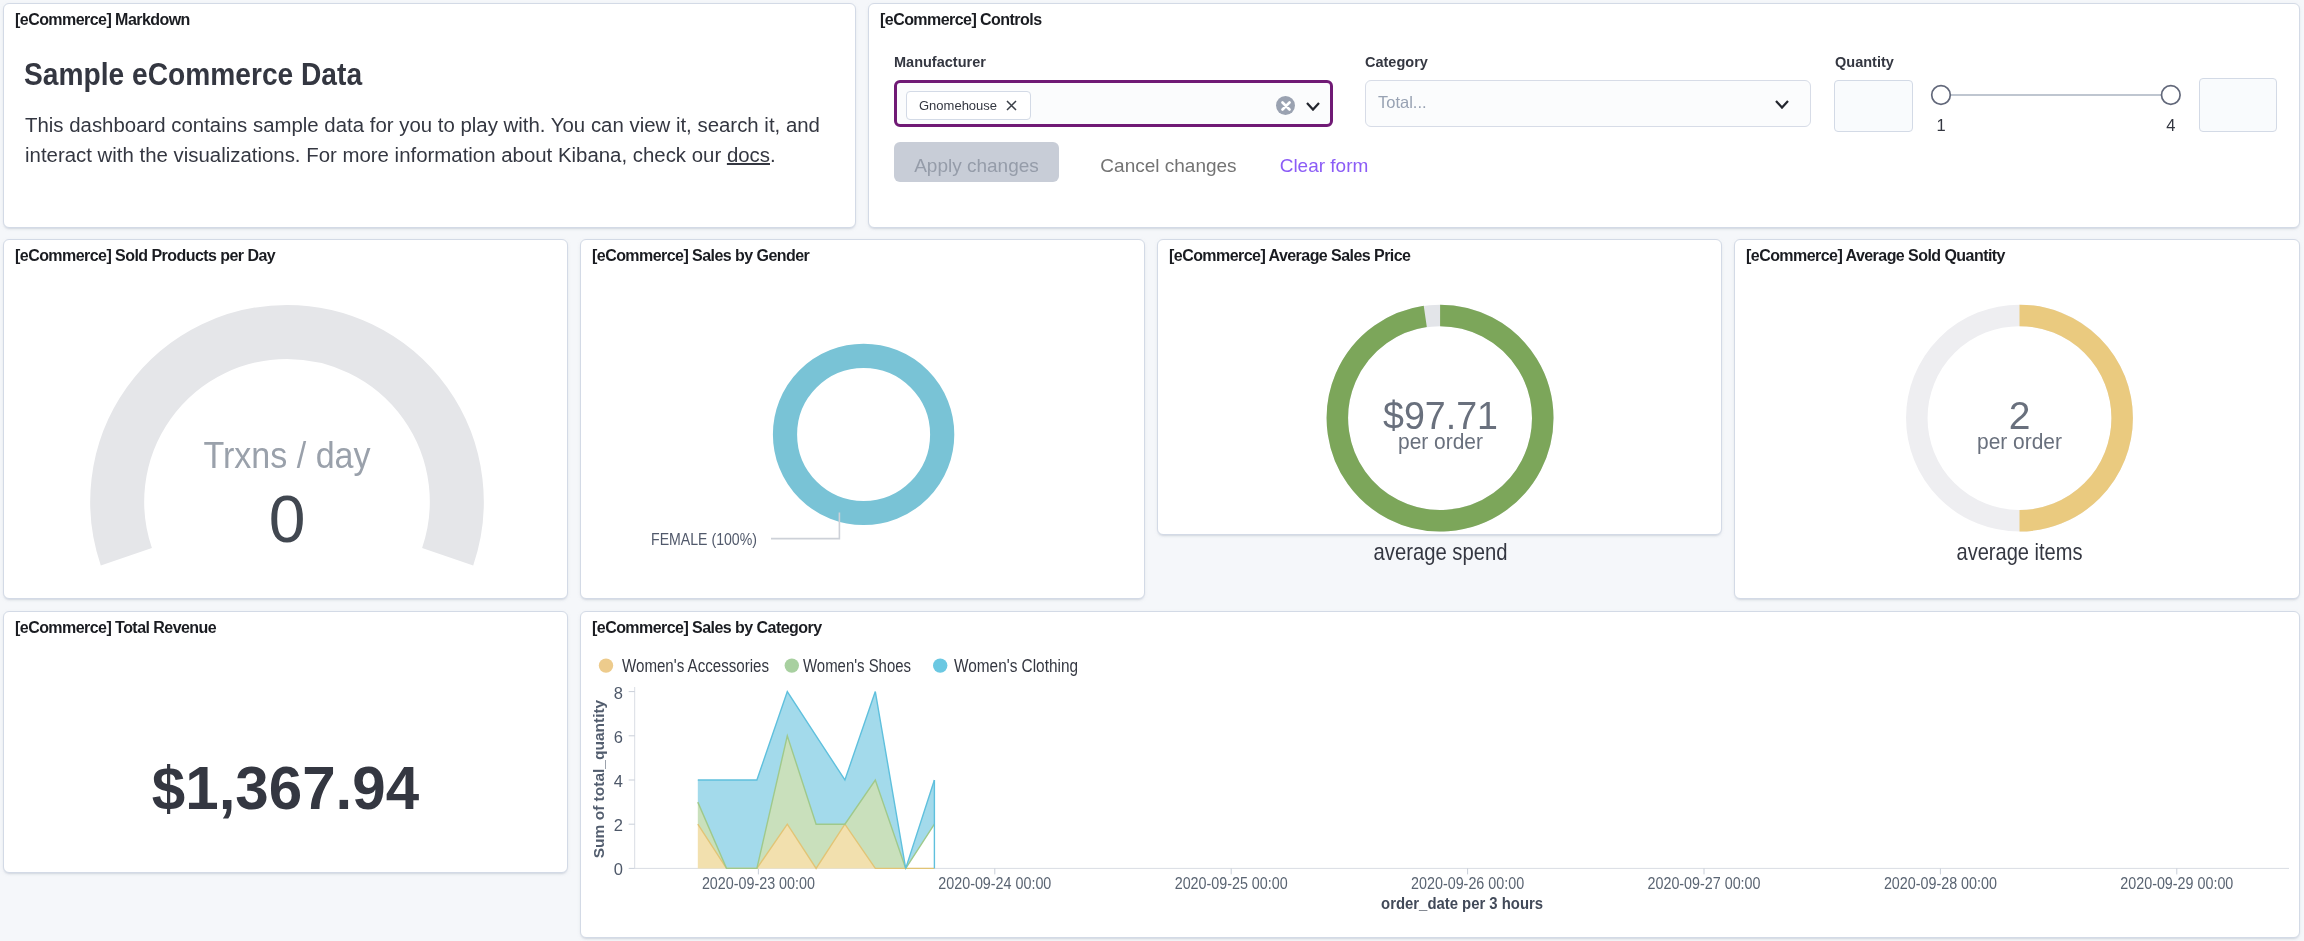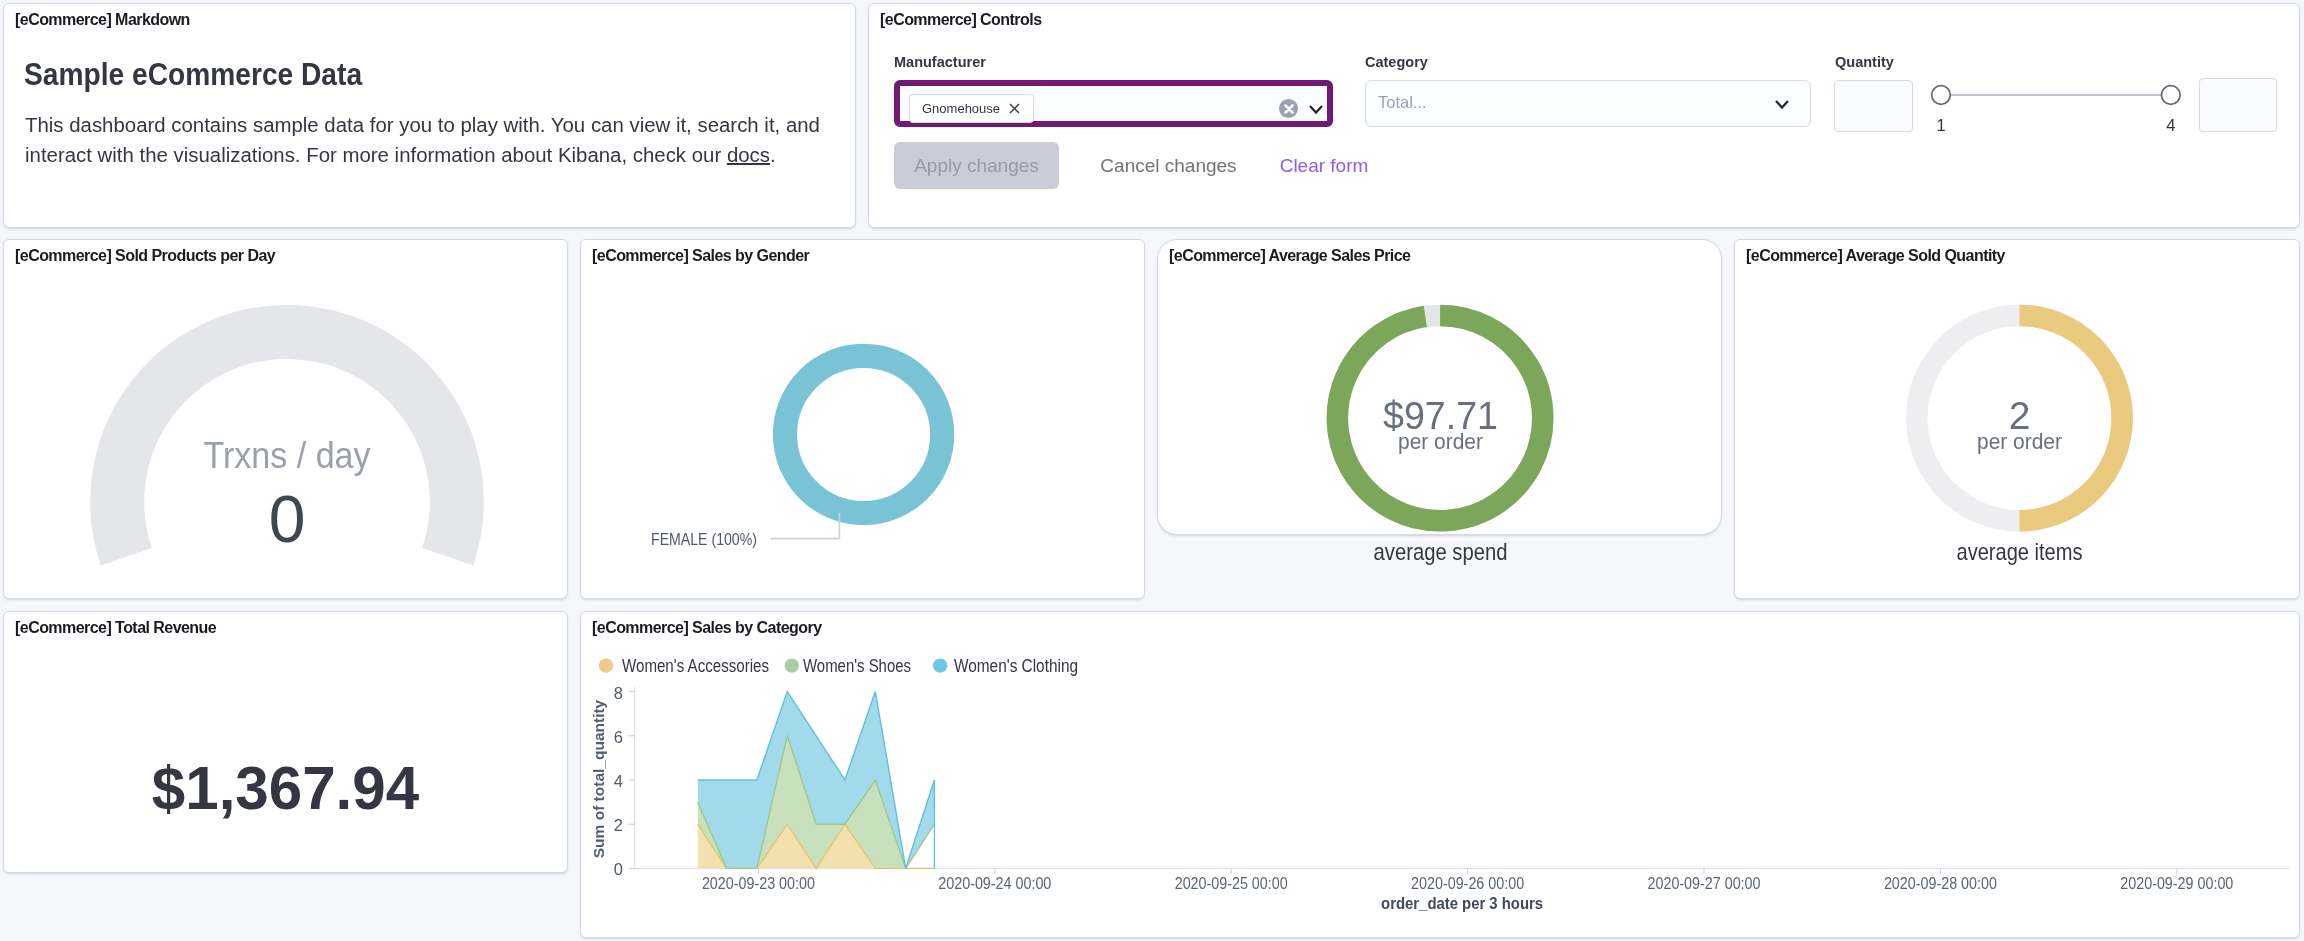--- a/index.html
+++ b/index.html
@@ -18,21 +18,21 @@
   <div class="abs" style="left:20px; top:52px; font-size:32px; font-weight:700; color:#343741; transform:scaleX(0.88); transform-origin:left;">Sample eCommerce Data</div>
   <div class="abs" style="left:21px; top:107px; font-size:20px; line-height:29.5px; color:#343741; white-space:nowrap; transform:scaleX(1.02); transform-origin:left;">This dashboard contains sample data for you to play with. You can view it, search it, and<br>interact with the visualizations. For more information about Kibana, check our <span style="text-decoration:underline;">docs</span>.</div>
 </div>
 
 <div class="panel" style="left:868px; top:3px; width:1432px; height:225px;">
   <div class="ptitle">[eCommerce] Controls</div>
   <div class="abs" style="left:25px; top:50px; font-size:14.5px; font-weight:700; color:#343741;">Manufacturer</div>
   <div class="abs" style="left:496px; top:50px; font-size:14.5px; font-weight:700; color:#343741;">Category</div>
   <div class="abs" style="left:966px; top:50px; font-size:14.5px; font-weight:700; color:#343741;">Quantity</div>
 
-  <div class="abs" style="left:25px; top:76px; width:439px; height:47px; background:#FBFCFD; border:6px solid #701a75; border-radius:6px;">
+  <div class="abs" style="left:25px; top:76px; width:439px; height:47px; background:#FBFCFD; border:3px solid #701a75; border-radius:6px;">
     <div class="abs" style="left:9px; top:8px; height:29px; background:#fff; border:1px solid #D3DAE6; border-radius:4px; font-size:13px; color:#343741; line-height:27px; padding:0 12px;">Gnomehouse<svg style="position:relative; top:1px; margin-left:9px; margin-right:1px;" width="11" height="11" viewBox="0 0 11 11">
           <path d="M1 1 L10 10 M10 1 L1 10" stroke="#3A3F47" stroke-width="1.5" fill="none"></path>
         </svg></div>
     <div class="abs" style="left:379px; top:13px; width:19px; height:19px; border-radius:50%; background:#9AA2B1;">
         <svg style="left:4.5px; top:4.5px;" width="10" height="10" viewBox="0 0 10 10">
           <path d="M1.5 1.5 L8.5 8.5 M8.5 1.5 L1.5 8.5" stroke="#fff" stroke-width="2.6" stroke-linecap="round"></path>
         </svg>
       </div>
     <svg style="left:409px; top:19px;" width="14" height="9" viewBox="0 0 14 9">
         <path d="M1 1 L7 7.6 L13 1" fill="none" stroke="#23262E" stroke-width="2.2"></path>
@@ -49,21 +49,21 @@
   <div class="abs" style="left:965px; top:76px; width:79px; height:52px; background:#F9FBFD; border:1px solid #D3DAE6; border-radius:4px;"></div>
   <div class="abs" style="left:1330px; top:74px; width:78px; height:54px; background:#F9FBFD; border:1px solid #D3DAE6; border-radius:4px;"></div>
   <svg style="left:1060px; top:78px;" width="262" height="60" viewBox="0 0 262 60">
     <line x1="12" y1="13" x2="241.8" y2="13" stroke="#BFC6D0" stroke-width="2"></line>
     <circle cx="12" cy="13" r="9.3" fill="#fff" stroke="#62687A" stroke-width="1.7"></circle>
     <circle cx="241.8" cy="13" r="9.3" fill="#fff" stroke="#62687A" stroke-width="1.7"></circle>
     <text x="12" y="49" font-size="16.5" fill="#343741" text-anchor="middle">1</text>
     <text x="241.8" y="49" font-size="16.5" fill="#343741" text-anchor="middle">4</text>
   </svg>
 
-  <div class="abs" style="left:25px; top:138px; width:165px; height:47px; background:#C8CDD7; border-radius:6px; font-size:19px; color:#959CA9; text-align:center; line-height:47px;">Apply changes</div>
+  <div class="abs" style="left:25px; top:138px; width:165px; height:40px; background:#C8CDD7; border-radius:6px; font-size:19px; color:#959CA9; text-align:center; line-height:47px;">Apply changes</div>
   <div class="abs" style="left:228px; top:138px; width:143px; height:47px; font-size:19px; color:#737373; text-align:center; line-height:47px;">Cancel changes</div>
   <div class="abs" style="left:405px; top:138px; width:100px; height:47px; font-size:19px; color:#8b5cf6; text-align:center; line-height:47px;">Clear form</div>
 </div>
 
 <div class="panel" style="left:3px; top:239px; width:565px; height:360px;">
   <div class="ptitle">[eCommerce] Sold Products per Day</div>
   <svg width="563" height="358" viewBox="0 0 563 358">
     <path d="M 122.35 316.7 A 169.8 169.8 0 1 1 443.65 316.7" fill="none" stroke="#E5E6E9" stroke-width="54"></path>
     <text x="283" y="228" font-size="36" fill="#9AA1AB" text-anchor="middle" textLength="167" lengthAdjust="spacingAndGlyphs">Trxns / day</text>
     <text x="283" y="302" font-size="66" fill="#414750" text-anchor="middle">0</text>
@@ -72,21 +72,21 @@
 
 <div class="panel" style="left:580px; top:239px; width:565px; height:360px;">
   <div class="ptitle">[eCommerce] Sales by Gender</div>
   <svg width="563" height="358" viewBox="0 0 563 358">
     <circle cx="282.6" cy="194.4" r="78.6" fill="none" stroke="#79C3D6" stroke-width="24.2"></circle>
     <polyline points="190,298.6 258.4,298.6 258.4,272.5" fill="none" stroke="#CDD1D8" stroke-width="1.6"></polyline>
     <text x="176" y="304.5" font-size="17" fill="#51596B" text-anchor="end" textLength="106" lengthAdjust="spacingAndGlyphs">FEMALE (100%)</text>
   </svg>
 </div>
 
-<div class="panel" style="left:1157px; top:239px; width:565px; height:296px;border-radius:20px;">
+<div class="panel" style="left:1157px; top:239px; width:565px; height:296px;">
   <div class="ptitle">[eCommerce] Average Sales Price</div>
   <svg width="563" height="358" viewBox="0 0 563 358">
     <circle cx="282.1" cy="178.1" r="102.7" fill="none" stroke="#E3E5E9" stroke-width="21.5"></circle>
     <path d="M 282.1 75.4 A 102.7 102.7 0 1 1 267.27 76.47" fill="none" stroke="#7CA65A" stroke-width="21.5"></path>
     <text x="282.5" y="189" font-size="39" fill="#69707D" text-anchor="middle" textLength="115" lengthAdjust="spacingAndGlyphs">$97.71</text>
     <text x="282.5" y="209" font-size="22" fill="#69707D" text-anchor="middle" textLength="85" lengthAdjust="spacingAndGlyphs">per order</text>
     <text x="282.5" y="320" font-size="24" fill="#343741" text-anchor="middle" textLength="134" lengthAdjust="spacingAndGlyphs">average spend</text>
   </svg>
 </div>
 

